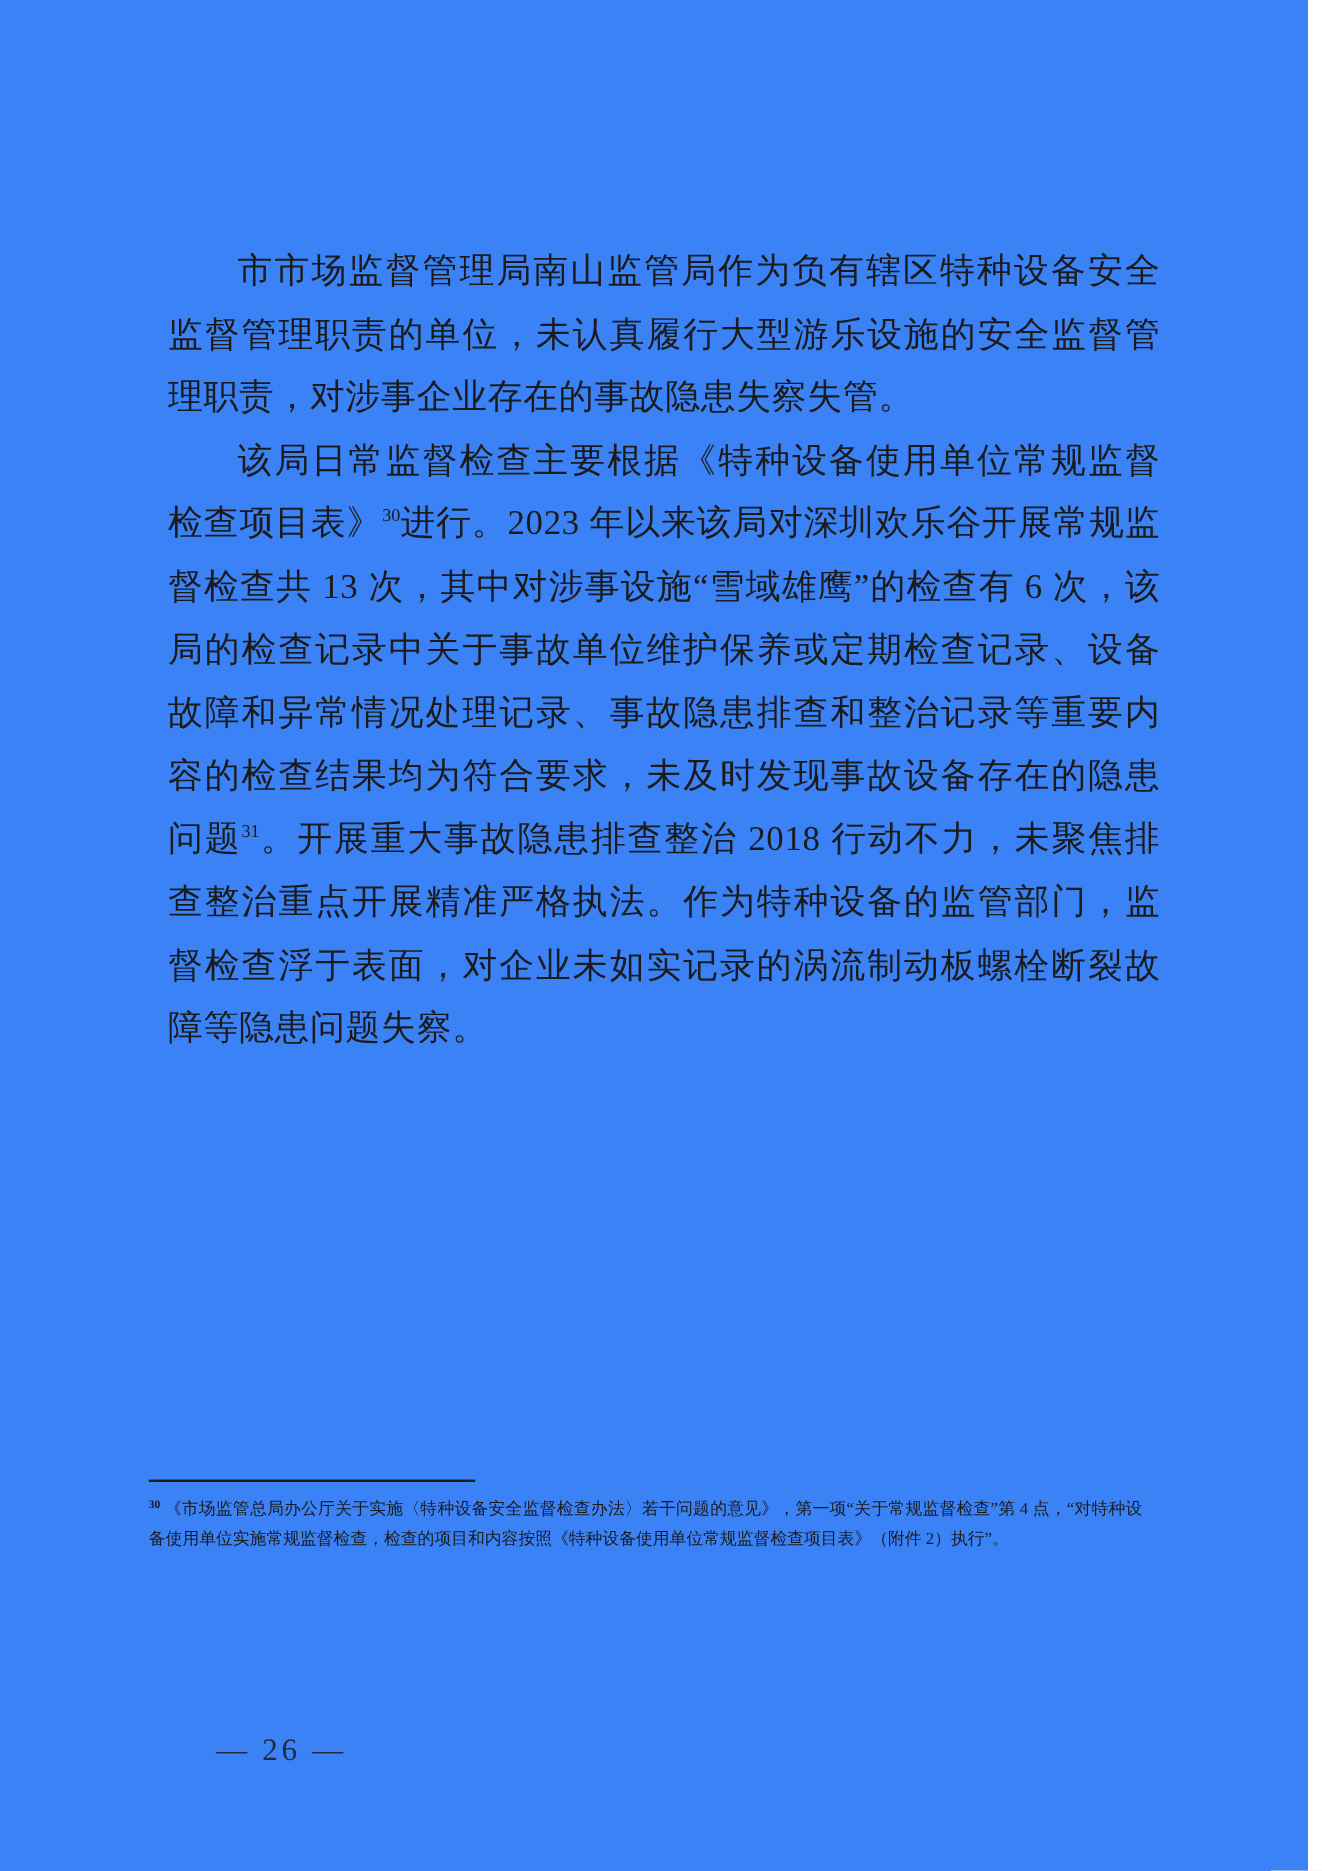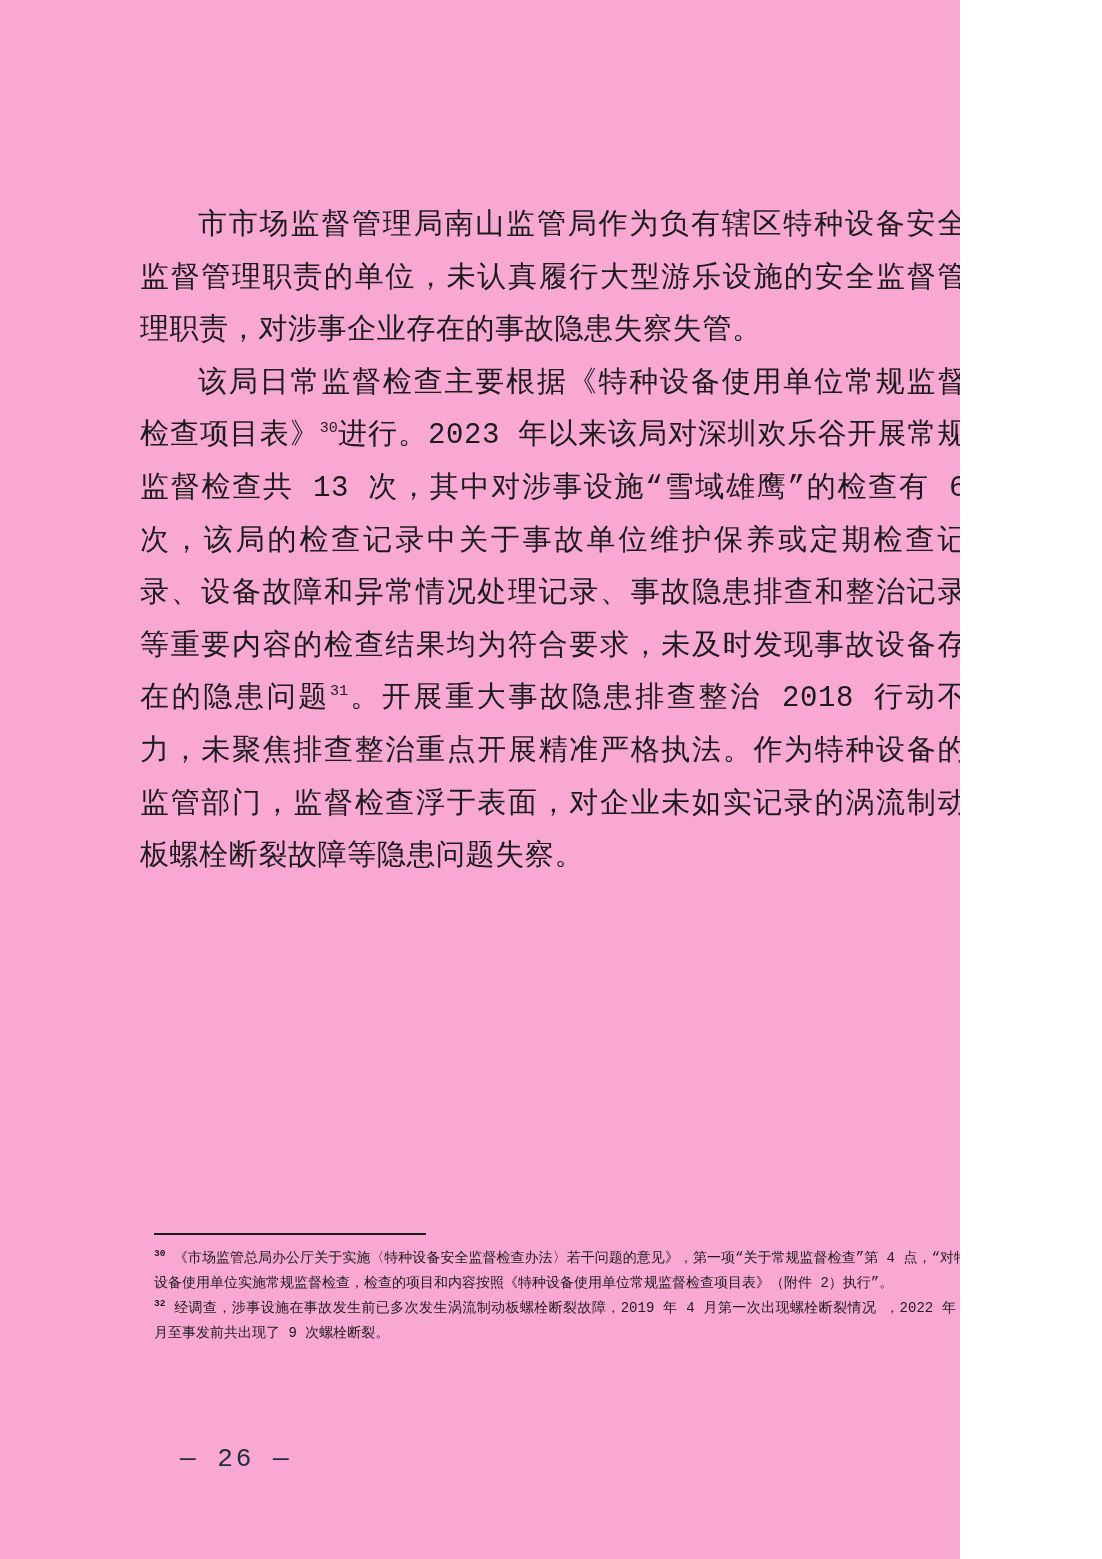--- a/index.html
+++ b/index.html
@@ -1,22 +1,22 @@
 <!DOCTYPE html>
 <html><head>
 <meta charset="utf-8">
 <style>
   * { margin: 0; padding: 0; box-sizing: border-box; }
   html, body { background: #ffffff; }
   .page {
     position: relative;
-    width: 960px;
+    width: 1090px;
     height: 1559px;
-    background: #f9a8d4;
-    font-family: Liberation Mono, monospace;
+    background: #3b82f6;
+    font-family: Liberation Serif, serif;
     color: #1b1b1b;
     overflow: hidden;
   }
   .body-text {
     position: absolute;
     left: 140px;
     top: 200px;
     width: 827px;
     font-size: 29px;
     line-height: 52.6px;
@@ -27,21 +27,21 @@
     text-indent: 2em;
   }
   .body-text sup.fn-ref {
     font-size: 0.52em;
     line-height: 0;
     vertical-align: super;
     letter-spacing: 0;
   }
   .footnotes {
     position: absolute;
-    left: 154px;
+    left: 124px;
     top: 1233px;
     width: 828px;
     font-size: 14px;
     line-height: 25px;
     text-align: justify;
     color: #1b1b1b;
   }
   .fn-rule {
     width: 272px;
     height: 2px;
@@ -70,18 +70,17 @@
 <div class="page">
 
   <main class="body-text">
     <p><span>市市场监督管理局南山监管局作为负有辖区特种设备安全监督管理职责的单位，未认真履行大型游乐设施的安全监督管理职责，对涉事企业存在的事故隐患失察失管。</span></p>
     <p><span>该局日常监督检查主要根据《特种设备使用单位常规监督检查项目表》</span><sup class="fn-ref">30</sup><span>进行。2023 年以来该局对深圳欢乐谷开展常规监督检查共 13 次，其中对涉事设施“雪域雄鹰”的检查有 6 次，该局的检查记录中关于事故单位维护保养或定期检查记录、设备故障和异常情况处理记录、事故隐患排查和整治记录等重要内容的检查结果均为符合要求，未及时发现事故设备存在的隐患问题</span><sup class="fn-ref">31</sup><span>。开展重大事故隐患排查整治 2018 行动不力，未聚焦排查整治重点开展精准严格执法。作为特种设备的监管部门，监督检查浮于表面，对企业未如实记录的涡流制动板螺栓断裂故障等隐患问题失察。</span></p>
   </main>
 
   <footer class="footnotes">
     <div class="fn-rule"></div>
     <div class="footnote"><sup class="fn-marker">30</sup> <span>《市场监管总局办公厅关于实施〈特种设备安全监督检查办法〉若干问题的意见》，第一项“关于常规监督检查”第 4 点，“对特种设备使用单位实施常规监督检查，检查的项目和内容按照《特种设备使用单位常规监督检查项目表》（附件 2）执行”。</span></div>
-    <div class="footnote"><sup class="fn-marker">32</sup> <span>经调查，涉事设施在事故发生前已多次发生涡流制动板螺栓断裂故障，2019 年 4 月第一次出现螺栓断裂情况 ，2022 年 12 月至事发前共出现了 9 次螺栓断裂。</span></div>
   </footer>
 
   <div class="page-number">— 26 —</div>
 
 </div>
 
 </body></html>

